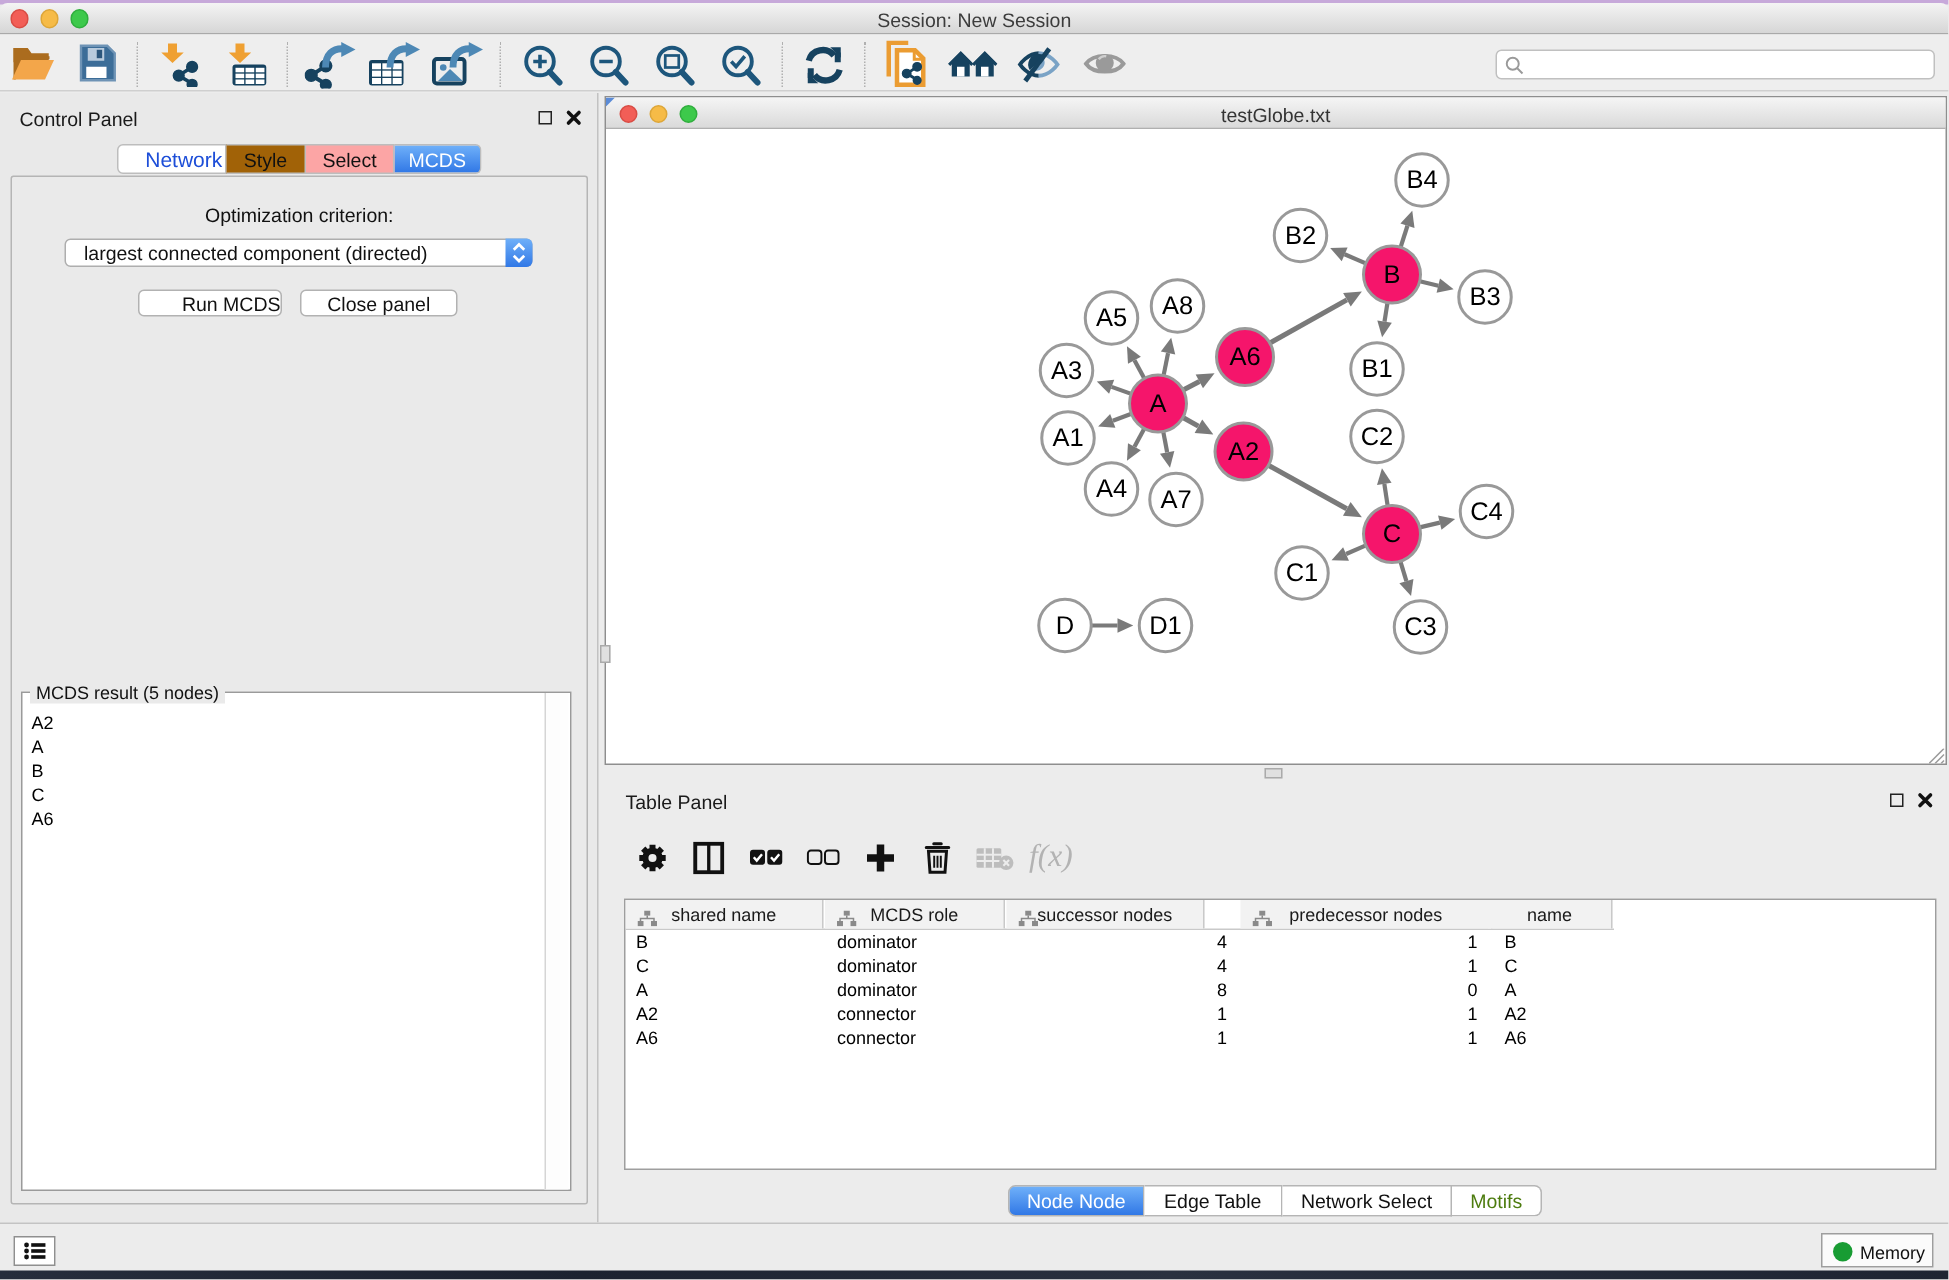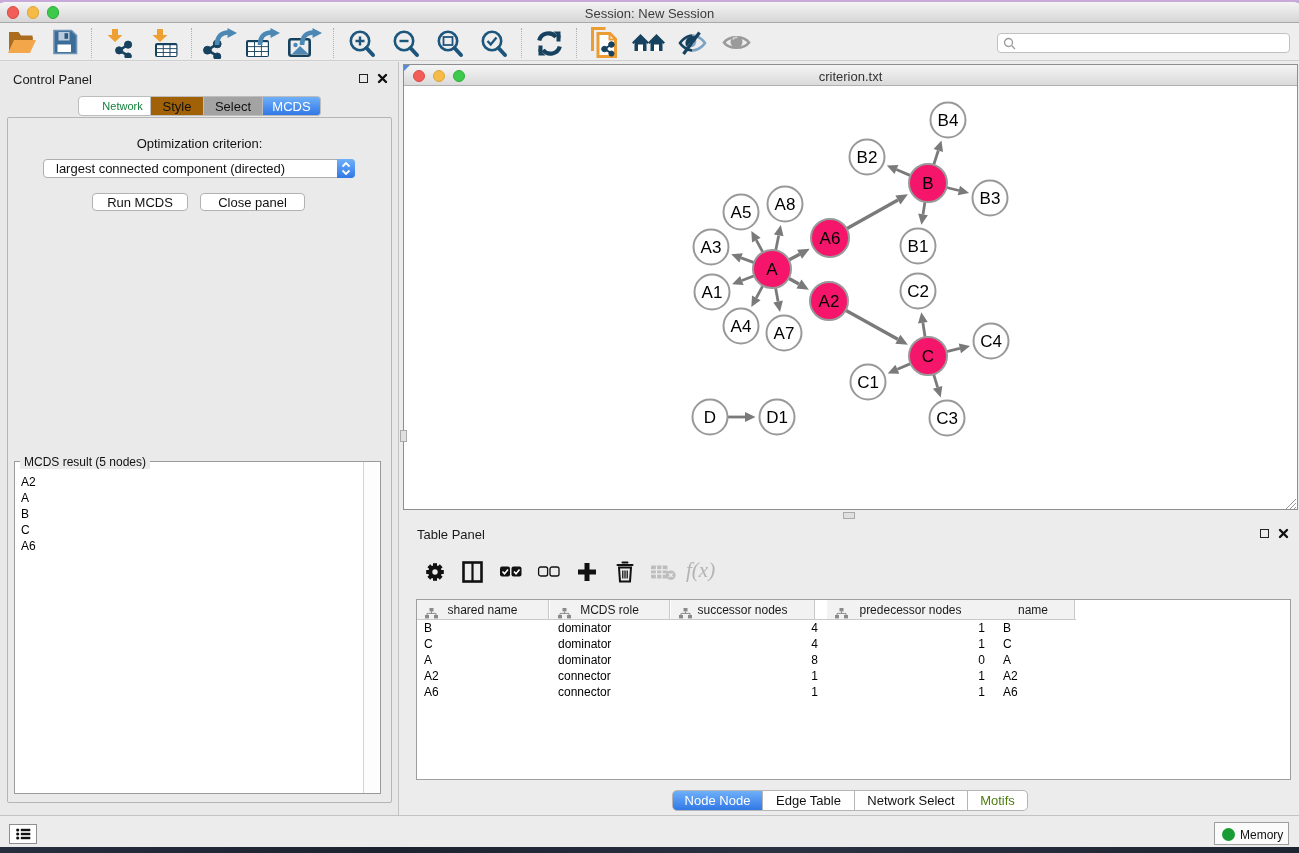--- a/index.html
+++ b/index.html
@@ -154,49 +154,49 @@
     <circle cx="5.5" cy="5.5" r="4" fill="none" stroke="#9a9a9a" stroke-width="1.3"></circle>
     <line x1="8.5" y1="8.5" x2="12" y2="12" stroke="#9a9a9a" stroke-width="1.3"></line>
   </svg>
 
 <div class="abs" style="left:0;top:62px;width:399px;height:753px;background:#e9e9e9;border-right:1px solid #c2c2c2"></div>
 <div class="abs" style="left:13px;top:72px;font-size:13px;color:#1a1a1a">Control Panel</div>
 <div style="position:absolute;left:359px;top:74px;width:9px;height:9px;border:1.5px solid #222;box-sizing:border-box"></div>
 <svg style="position:absolute;left:377px;top:73px" width="11" height="11" viewBox="0 0 11 11">
     <path d="M2 2 L9 9 M9 2 L2 9" stroke="#111" stroke-width="2.4" stroke-linecap="round"></path>
   </svg>
-<div style="position:absolute;left:78px;top:96px;width:73px;height:20px;box-sizing:border-box;border:1px solid #bdbdbd;border-left-width:1px;background:#fff;color:#15803d;border-radius:4px 0 0 4px;font-size:11px;text-align:center;line-height:19px;padding-left:16px;">Network</div>
+<div style="position:absolute;left:78px;top:96px;width:73px;height:20px;box-sizing:border-box;border:1px solid #bdbdbd;border-left-width:1px;background:#fff;color:#1d4ed8;border-radius:4px 0 0 4px;font-size:14px;text-align:center;line-height:19px;padding-left:16px;">Network</div>
 <div style="position:absolute;left:151px;top:96px;width:53px;height:20px;box-sizing:border-box;border:1px solid #bdbdbd;border-left-width:0px;background:#a16207;color:#111;font-size:13px;text-align:center;line-height:19px;">Style</div>
-<div style="position:absolute;left:204px;top:96px;width:59px;height:20px;box-sizing:border-box;border:1px solid #bdbdbd;border-left-width:0px;background:#a3a3a3;color:#111;font-size:13px;text-align:center;line-height:19px;">Select</div>
+<div style="position:absolute;left:204px;top:96px;width:59px;height:20px;box-sizing:border-box;border:1px solid #bdbdbd;border-left-width:0px;background:#fca5a5;color:#111;font-size:13px;text-align:center;line-height:19px;">Select</div>
 <div style="position:absolute;left:263px;top:96px;width:58px;height:20px;box-sizing:border-box;border:1px solid #bdbdbd;border-left-width:0px;background:linear-gradient(#6fb0f9,#3178e6);color:#fff;border-radius:0 4px 4px 0;font-size:13px;text-align:center;line-height:19px;">MCDS</div>
 
 <div class="abs" style="left:7px;top:117px;width:385px;height:686px;background:#eaeaea;border:1px solid #b5b5b5;border-radius:2px"></div>
 <div class="abs" style="left:7px;top:136px;width:385px;text-align:center;font-size:13px;color:#111">Optimization criterion:</div>
 
 <div class="abs" style="left:43px;top:159px;width:312px;height:19px;background:#fff;border:1px solid #aeaeae;border-radius:4px"></div>
 <div class="abs" style="left:56px;top:161px;font-size:13px;color:#111">largest connected component (directed)</div>
 <div class="abs" style="left:337px;top:159px;width:18px;height:19px;background:linear-gradient(#6fb0f9,#3178e6);border-radius:0 4px 4px 0"></div>
 <svg class="abs" style="left:340px;top:161px" width="12" height="15" viewBox="0 0 12 15">
     <path d="M2.5 5.5 L6 2 L9.5 5.5 M2.5 9.5 L6 13 L9.5 9.5" stroke="#fff" stroke-width="1.8" fill="none"></path>
   </svg>
 
-<div class="abs" style="left:92px;top:193px;width:96px;height:18px;background:#fff;border:1px solid #b2b2b2;border-radius:4px;font-size:13px;text-align:center;line-height:17px;color:#111">Run MCDS</div>
+<div class="abs" style="left:92px;top:193px;width:96px;height:18px;background:#fff;border:1px solid #b2b2b2;border-radius:4px;font-size:13px;text-align:right;line-height:17px;color:#111">Run MCDS</div>
 <div class="abs" style="left:200px;top:193px;width:105px;height:18px;background:#fff;border:1px solid #b2b2b2;border-radius:4px;font-size:13px;text-align:center;line-height:17px;color:#111">Close panel</div>
 
 <div class="abs" style="left:14px;top:461px;width:367px;height:333px;background:#fff;border:1px solid #9a9a9a"></div>
 <div class="abs" style="left:20px;top:455px;background:#eaeaea;padding:0 4px;font-size:12px;color:#111">MCDS result (5 nodes)</div>
 <div class="abs" style="left:363px;top:462px;width:16px;height:331px;background:#fdfdfd;border-left:1px solid #d5d5d5"></div>
 <div class="abs" style="left:21px;top:474px;font-size:12px;line-height:16px;color:#000">A2<br>A<br>B<br>C<br>A6</div>
 
 <div class="abs" style="left:403px;top:64px;width:895px;height:446px;background:#fff;border:1px solid #8e8e8e"></div>
 <div class="abs" style="left:404px;top:65px;width:893px;height:21px;background:linear-gradient(#f5f5f5,#dadada);border-bottom:1px solid #b0b0b0"></div>
 <div style="position:absolute;left:413.0px;top:69.5px;width:12.0px;height:12.0px;border-radius:50%;background:#f25e57;border:1px solid #d94c44;box-sizing:border-box"></div>
 <div style="position:absolute;left:433.0px;top:69.5px;width:12.0px;height:12.0px;border-radius:50%;background:#f6bb47;border:1px solid #dda638;box-sizing:border-box"></div>
 <div style="position:absolute;left:453.0px;top:69.5px;width:12.0px;height:12.0px;border-radius:50%;background:#3dc94b;border:1px solid #2fae3d;box-sizing:border-box"></div>
-<div class="abs" style="left:404px;top:69px;width:893px;text-align:center;font-size:13px;color:#333">criterion.txt</div>
+<div class="abs" style="left:404px;top:69px;width:893px;text-align:center;font-size:13px;color:#333">testGlobe.txt</div>
 <svg class="abs" style="left:404px;top:65px" width="6" height="6" viewBox="0 0 6 6">
     <path d="M0 0 H6 L0 6 Z" fill="#4a7fd4" opacity="0.9"></path>
   </svg>
 
 <svg class="abs" style="left:404px;top:87px" width="893px" height="422px" viewBox="0 0 893 422">
 <line x1="350.3" y1="188.8" x2="337.9" y2="193.5" stroke="#7a7a7a" stroke-width="2.8"></line>
 <polygon points="328.1,197.3 336.1,189.0 339.6,198.1" fill="#7a7a7a"></polygon>
 <line x1="350.1" y1="175.6" x2="337.1" y2="170.9" stroke="#7a7a7a" stroke-width="2.8"></line>
 <polygon points="327.2,167.3 338.8,166.2 335.4,175.5" fill="#7a7a7a"></polygon>
 <line x1="358.9" y1="198.7" x2="352.3" y2="210.9" stroke="#7a7a7a" stroke-width="2.8"></line>
@@ -358,21 +358,21 @@
       <span style="position:absolute;left:8px;top:4px"><svg width="13" height="11" viewBox="0 0 13 11" style="vertical-align:-1px">
           <g fill="#8a8a8a">
             <rect x="4.5" y="0" width="4" height="3.4"></rect>
             <rect x="0" y="7" width="4" height="3.4"></rect>
             <rect x="9" y="7" width="4" height="3.4"></rect>
             <path d="M6.5 3.4 v2 M2 7 v-1.6 h9 V7" stroke="#8a8a8a" fill="none" stroke-width="1"></path>
           </g>
         </svg></span>
       <div style="position:absolute;left:0;right:0;top:3px;text-align:center;font-size:12px;color:#1a1a1a;">MCDS role</div>
     </div>
-<div style="position:absolute;left:254px;top:0;width:144px;height:19px;border-right:1px solid #c9c9c9;background:#f2f2f2;padding-left:20px;">
+<div style="position:absolute;left:254px;top:0;width:132px;height:19px;border-right:1px solid #c9c9c9;background:#f2f2f2;padding-left:20px;">
       <span style="position:absolute;left:8px;top:4px"><svg width="13" height="11" viewBox="0 0 13 11" style="vertical-align:-1px">
           <g fill="#8a8a8a">
             <rect x="4.5" y="0" width="4" height="3.4"></rect>
             <rect x="0" y="7" width="4" height="3.4"></rect>
             <rect x="9" y="7" width="4" height="3.4"></rect>
             <path d="M6.5 3.4 v2 M2 7 v-1.6 h9 V7" stroke="#8a8a8a" fill="none" stroke-width="1"></path>
           </g>
         </svg></span>
       <div style="position:absolute;left:0;right:0;top:3px;text-align:center;font-size:12px;color:#1a1a1a;">successor nodes</div>
     </div>

